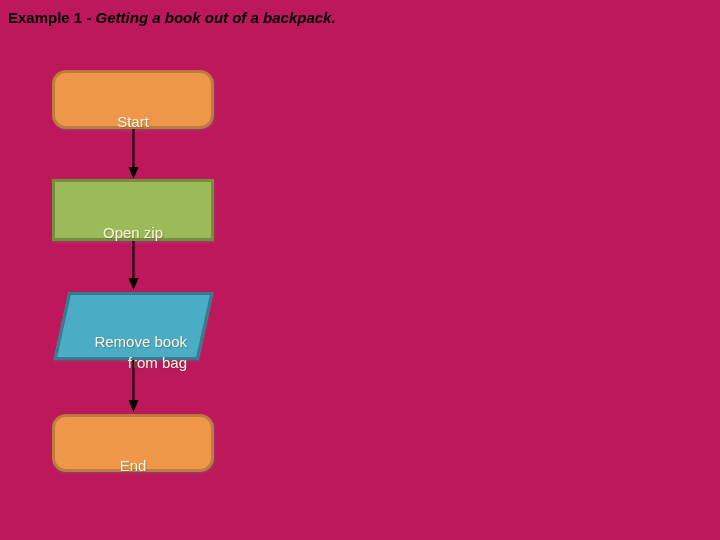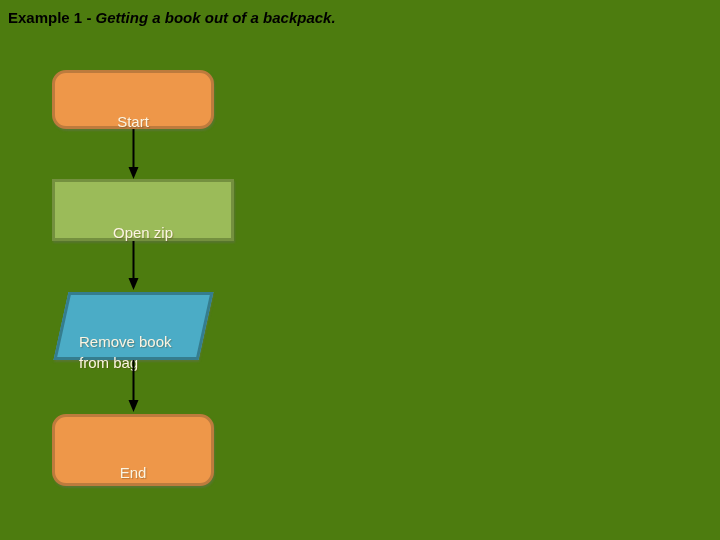--- a/index.html
+++ b/index.html
@@ -3,21 +3,21 @@
 <meta charset="utf-8">
 <style>
   * { margin: 0; padding: 0; box-sizing: border-box; }
   html, body { background: #e8e8e8; }
   body { font-family: "Liberation Sans", sans-serif; }
 
   .slide {
     position: relative;
     width: 720px;
     height: 540px;
-    background: #4d7c0f;
+    background: #be185d;
     overflow: hidden;
   }
 
   .slide-title {
     position: absolute;
     left: 8px;
     top: 9px;
     font-size: 15px;
     font-weight: bold;
     color: #000000;
@@ -41,21 +41,21 @@
     width: 145px;
     transform: skewX(-12.4deg);
     transform-origin: center;
   }
   .node-label {
     position: absolute;
     inset: 0;
     display: flex;
     align-items: center;
     justify-content: center;
-    text-align: left;
+    text-align: right;
     font-size: 15px;
     line-height: 21px;
     color: var(--text, #fff);
     text-shadow: 1px 1px 1px rgba(90,60,20,0.35);
     padding: 0 18px;
     margin-top: 44px;
   }
 
   .arrow { position: absolute; overflow: visible; }
 </style>
@@ -71,38 +71,38 @@
   <div class="node" style="left: 52px; top: 70px; width: 162px; height: 59px; --fill: #EE9749; --border: #BD7B3D; --text: #FBF4E2;">
     <div class="node-bg rounded"></div>
     <div class="node-label">Start</div>
   </div>
 
   <svg class="arrow" style="left:127px; top:129px;" width="13" height="51">
     <line x1="6.5" y1="0" x2="6.5" y2="40" stroke="#000000" stroke-width="2"></line>
     <polygon points="1.5,38 11.5,38 6.5,50" fill="#000000"></polygon>
   </svg>
 
-  <div class="node" style="left: 52px; top: 179px; width: 182px; height: 62px; --fill: #9BBB59; --border: #74903F; --text: #FBF4E2;">
+  <div class="node" style="left: 52px; top: 179px; width: 162px; height: 62px; --fill: #9BBB59; --border: #74903F; --text: #FBF4E2;">
     <div class="node-bg"></div>
     <div class="node-label">Open zip</div>
   </div>
 
   <svg class="arrow" style="left:127px; top:241px;" width="13" height="50">
     <line x1="6.5" y1="0" x2="6.5" y2="39" stroke="#000000" stroke-width="2"></line>
     <polygon points="1.5,37 11.5,37 6.5,49" fill="#000000"></polygon>
   </svg>
 
   <div class="node" style="left: 53px; top: 292px; width: 160px; height: 68px; --fill: #4BACC6; --border: #357D8E; --text: #FBF4E2;">
     <div class="node-bg skewed"></div>
     <div class="node-label" style="padding:16px 26px;">Remove book from bag</div>
   </div>
 
   <svg class="arrow" style="left:127px; top:360px;" width="13" height="53">
     <line x1="6.5" y1="0" x2="6.5" y2="42" stroke="#000000" stroke-width="2"></line>
     <polygon points="1.5,40 11.5,40 6.5,52" fill="#000000"></polygon>
   </svg>
 
-  <div class="node" style="left: 52px; top: 414px; width: 162px; height: 72px; --fill: #EE9749; --border: #BD7B3D; --text: #FBF4E2;">
+  <div class="node" style="left: 52px; top: 414px; width: 162px; height: 58px; --fill: #EE9749; --border: #BD7B3D; --text: #FBF4E2;">
     <div class="node-bg rounded"></div>
     <div class="node-label">End</div>
   </div>
 
 </div>
 
 </body></html>

